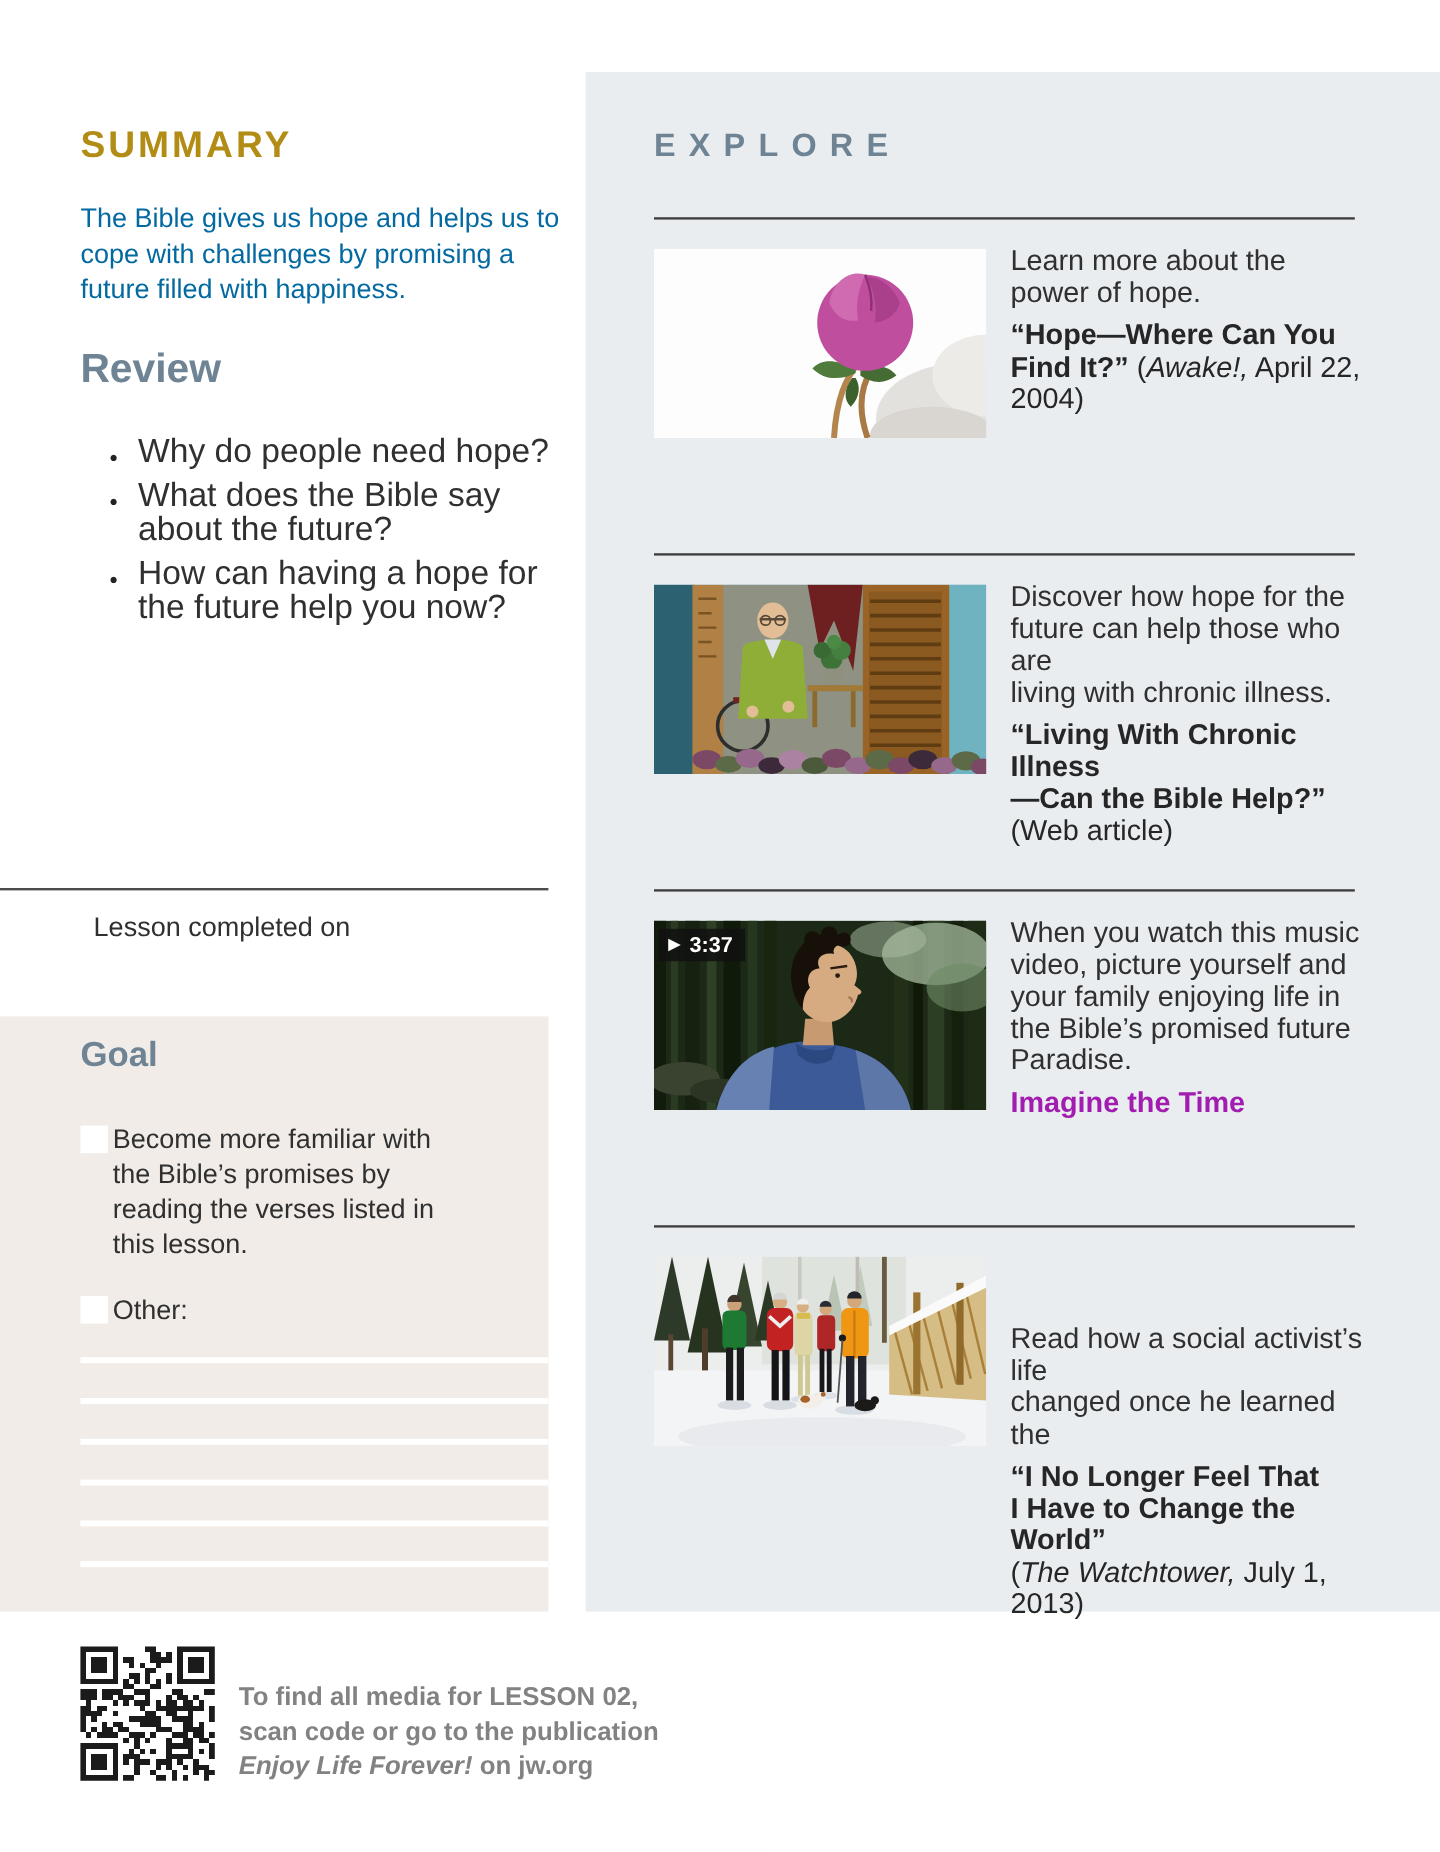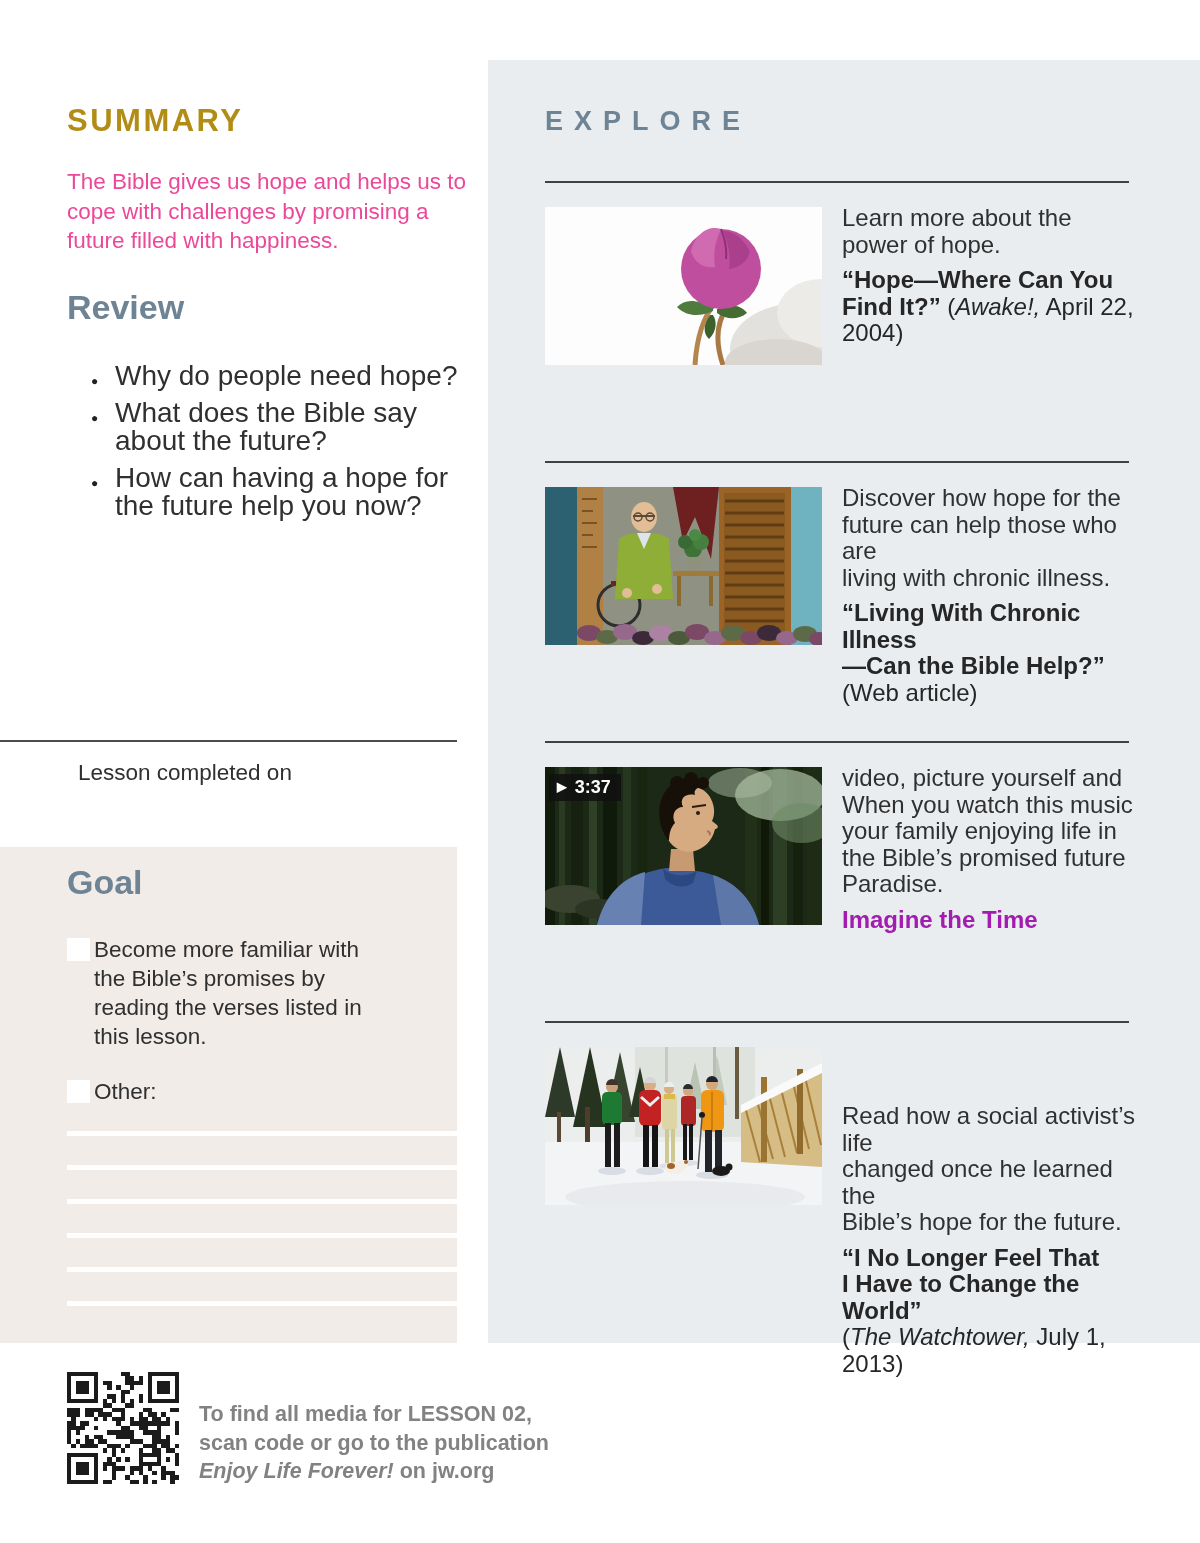--- a/index.html
+++ b/index.html
@@ -3,32 +3,32 @@
 <meta charset="utf-8">
 <style>
   html,body{margin:0;padding:0;background:#fff;}
   .page{position:relative;width:1200px;height:1543px;background:#fff;overflow:hidden;
         font-family:"Liberation Sans",sans-serif;color:#2f2f2f;}
 
   
   .summary-title{position:absolute;left:67px;top:103px;font-size:31px;font-weight:700;
                  letter-spacing:2.5px;color:#b28d15;}
   .summary-body{position:absolute;left:67px;top:167px;width:408px;font-size:22.5px;
-                line-height:29.5px;color:#ec4899;}
+                line-height:29.5px;color:#0369a1;}
   .review-title{position:absolute;left:67px;top:288px;font-size:34px;font-weight:600;color:#6e8494;}
   .review-list{position:absolute;left:67px;top:362px;width:392px;margin:0;padding:0;list-style:none;
                font-size:28px;line-height:28.5px;color:#303030;}
   .review-list li{position:relative;padding-left:48px;margin-bottom:8px;}
   .review-list li::before{content:"●";position:absolute;left:24px;top:5px;font-size:12px;color:#222;}
 
   .hr-left{position:absolute;left:0;top:740px;width:457px;height:0;border-top:2px solid #4c4c4c;}
   .lesson-completed{position:absolute;left:78px;top:760px;font-size:22.5px;color:#303030;}
 
   .goal-panel{position:absolute;left:0;top:847px;width:457px;height:496px;background:#f1ece8;}
-  .goal-title{position:absolute;left:67px;top:16px;font-size:34px;font-weight:600;color:#6e8494;}
+  .goal-title{position:absolute;left:67px;top:16px;font-size:29px;font-weight:600;color:#6e8494;}
   .goal-item{position:absolute;left:67px;display:flex;}
   .goal-item.first{top:88px;}
   .goal-item.second{top:230px;}
   .goal-check{width:23px;height:23px;background:#ffffff;flex:none;margin-top:3px;}
   .goal-text{margin-left:4px;width:288px;font-size:22.5px;line-height:29px;color:#303030;}
   .writing-line{position:absolute;left:67px;width:390px;height:5px;background:#ffffff;}
 
   .qr-row{position:absolute;left:67px;top:1372px;display:flex;}
   .qr-svg{width:112px;height:112px;background:#fff;shape-rendering:crispEdges;}
   .qr-note{margin-left:20px;padding-top:28px;font-size:21.5px;font-weight:700;
@@ -469,22 +469,22 @@
         <path d="M147,40 L161,38" stroke="#2a1c10" stroke-width="2" fill="none"></path>
         <path d="M162,64 C165,65 166,67 164,68" stroke="#a8765a" stroke-width="2" fill="none"></path>
       </svg>
       <div class="video-badge">
         <span class="play-glyph">▶</span>
         <span>3:37</span>
       </div>
     </div>
     <div class="exp-text t2">
       <div class="exp-desc">
+          <div>When you watch this music</div>
           <div>video, picture yourself and</div>
-          <div>When you watch this music</div>
           <div>your family enjoying life in</div>
           <div>the Bible’s promised future</div>
           <div>Paradise.</div>
         </div>
       <div class="exp-title-italic">Imagine the Time</div>
     </div>
 
     <div class="exp-img i3">
       <svg viewBox="0 0 277 158">
         <rect width="277" height="158" fill="#eceded"></rect>
@@ -554,21 +554,20 @@
         <circle cx="139" cy="117" r="4" fill="#f3efe8"></circle>
           <circle cx="141" cy="115" r="2" fill="#a5622a"></circle>
         <ellipse cx="176" cy="124" rx="9" ry="5" fill="#1c1a18"></ellipse>
           <circle cx="184" cy="120" r="3.5" fill="#1c1a18"></circle>
       </svg>
     </div>
     <div class="exp-text t3">
       <div class="exp-desc">
           <div>Read how a social activist’s life</div>
           <div>changed once he learned the</div>
-          <div>Bible’s hope for the future.</div>
         </div>
       <div class="exp-title">
         <div>“I No Longer Feel That</div>
         <div>I Have to Change the World”</div>
         <div class="exp-cite"><span>(</span><span class="ital">The Watchtower,</span><span> July 1, 2013)</span></div>
       </div>
     </div>
   </div>
 </div>
 

